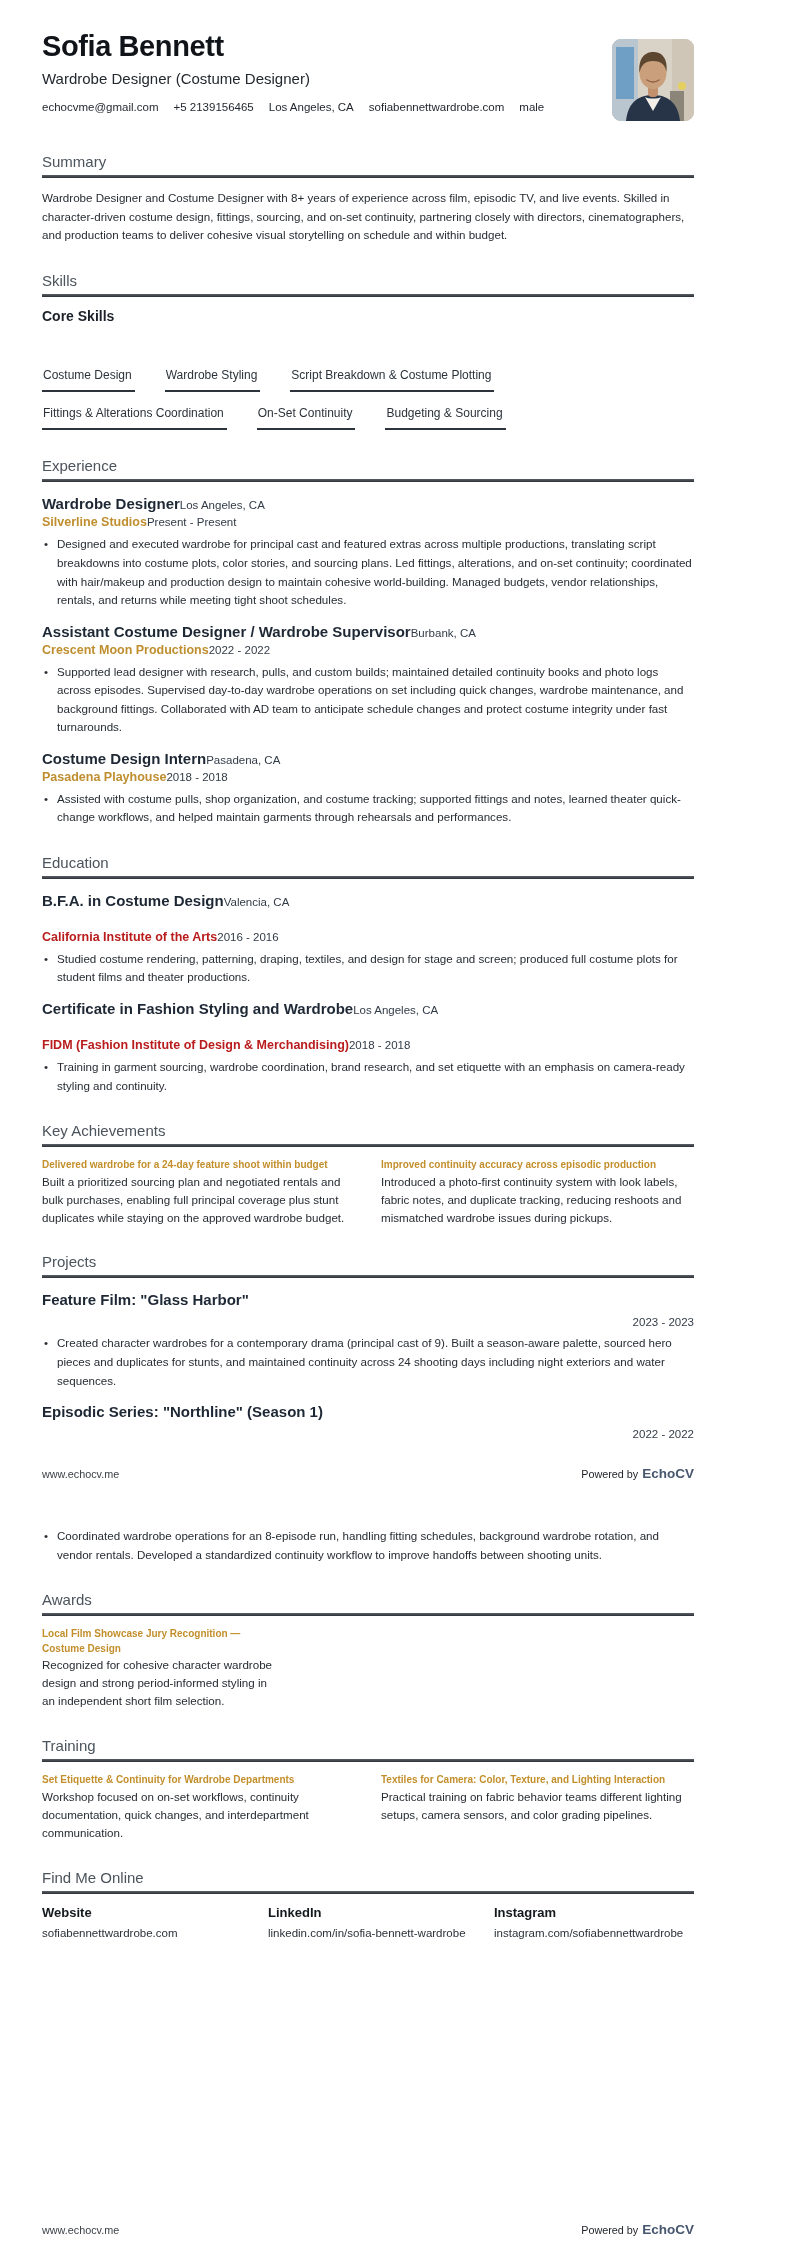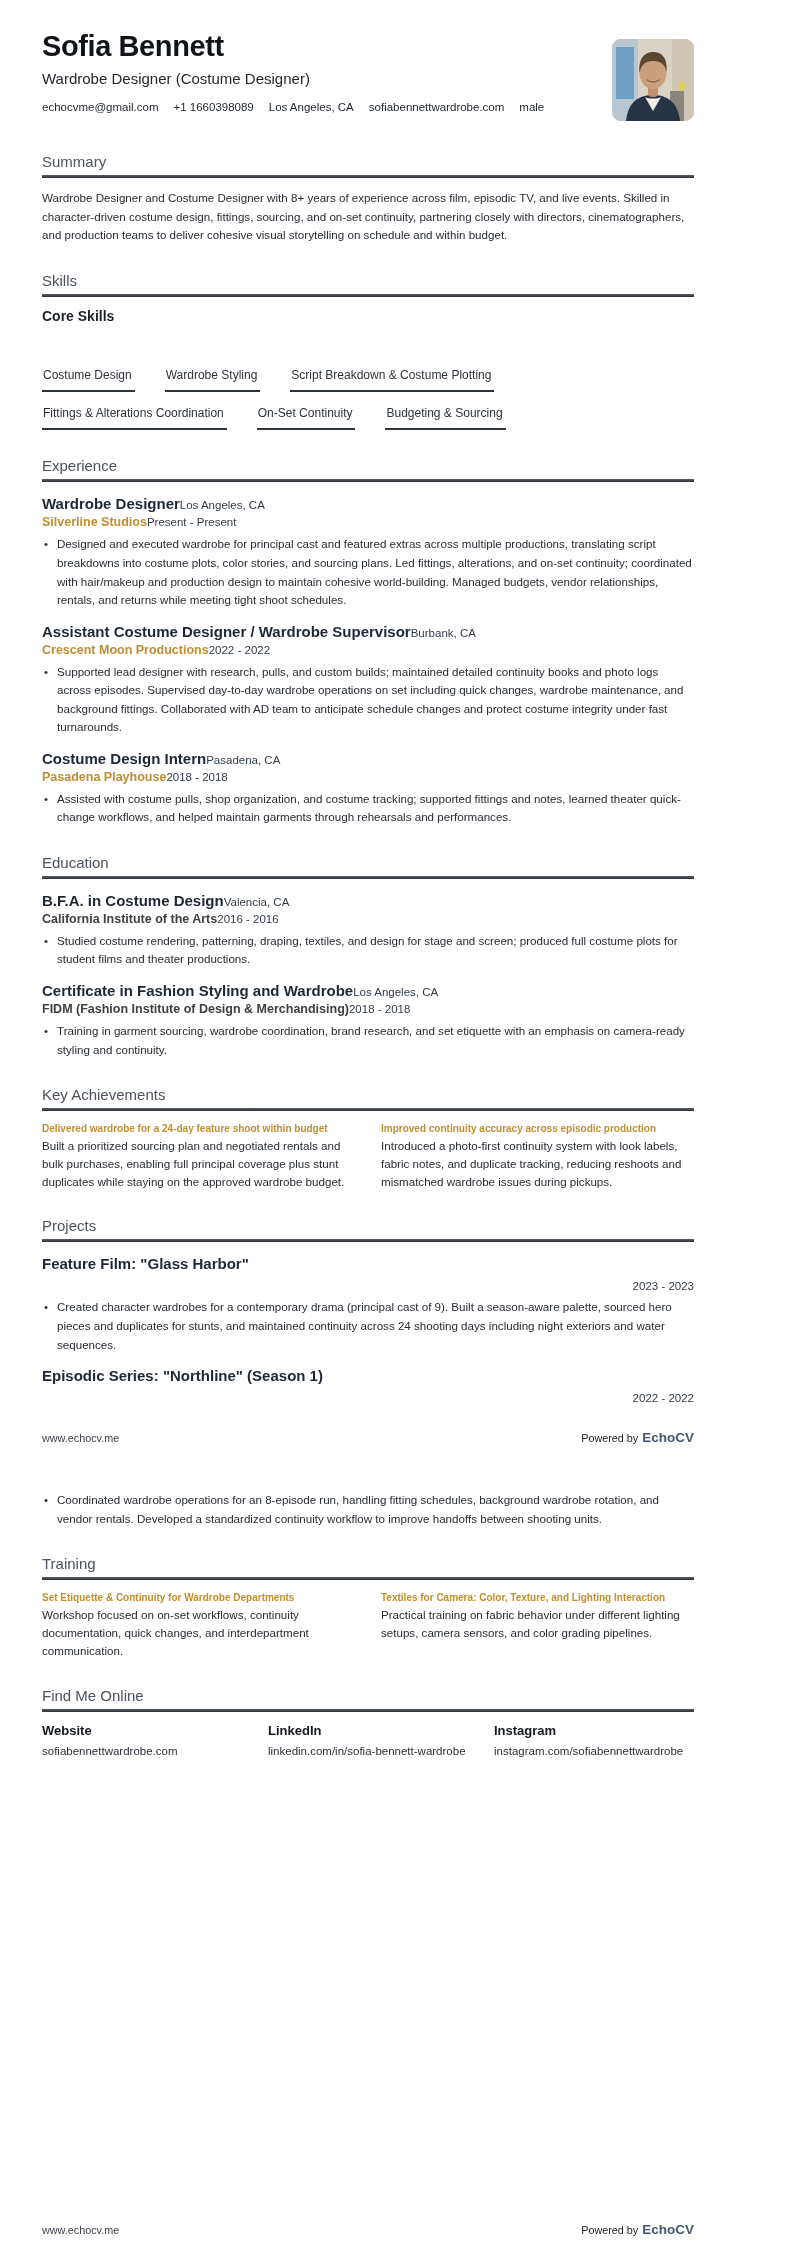--- a/index.html
+++ b/index.html
@@ -56,21 +56,21 @@
     border-bottom: 2px solid #2e343b; line-height: 1.2;
   }
 
   
   .entry { margin-top: 13px; }
   .entry:first-of-type { margin-top: 2px; }
   .entry-row { display: flex; justify-content: flex-start; align-items: baseline; }
   .entry-title { font-size: 15px; font-weight: 700; color: #1e2835; }
   .entry-meta { font-size: 11.5px; color: #323c48; white-space: nowrap; }
   .entry-company { font-size: 12.5px; font-weight: 700; color: #bf8e2e; margin-top: 3px; }
-  .entry-school { font-size: 12.5px; font-weight: 700; color: #404040; margin-top: 3px; }
+  .entry-school { font-size: 12.5px; font-weight: 700; color: #b91c1c; margin-top: 21px; }
   .bullet { position: relative; padding-left: 15px; margin-top: 6px; }
   .bullet::before {
     content: "•"; position: absolute; left: 2px; top: 0;
     color: #272c33; font-size: 11.6px;
   }
 
   
   .two-col { display: grid; grid-template-columns: 1fr 1fr; column-gap: 26px; }
   .three-col { display: grid; grid-template-columns: 1fr 1fr 1fr; column-gap: 26px; }
   .card-title { font-size: 10px; font-weight: 700; color: #c28f2c; line-height: 1.45; }
@@ -102,21 +102,21 @@
 <body>
 
 <div class="page">
   <div class="content">
 
     <div class="header">
       <div class="name">Sofia Bennett</div>
       <div class="headline">Wardrobe Designer (Costume Designer)</div>
       <div class="contact-row">
         <span>echocvme@gmail.com</span>
-        <span>+1 1660398089</span>
+        <span>+5 2139156465</span>
         <span>Los Angeles, CA</span>
         <span>sofiabennettwardrobe.com</span>
         <span>male</span>
       </div>
       <div class="photo">
         <svg width="82" height="82" viewBox="0 0 82 82">
           <rect width="82" height="82" fill="#d9d2c6"></rect>
           <rect x="0" y="0" width="26" height="82" fill="#b9c6cf"></rect>
           <rect x="4" y="8" width="18" height="52" fill="#6f9fc4"></rect>
           <rect x="60" y="0" width="22" height="82" fill="#cfc6b8"></rect>
@@ -263,32 +263,40 @@
       <span class="footer-left">www.echocv.me</span>
       <span class="footer-right">
         <span>Powered by</span><span class="footer-brand">EchoCV</span>
       </span>
     </div>
 
     <div class="page2-gap"></div>
 
     <div class="bullet body-text">Coordinated wardrobe operations for an 8-episode run, handling fitting schedules, background wardrobe rotation, and vendor rentals. Developed a standardized continuity workflow to improve handoffs between shooting units.</div>
 
+    <div class="section">
+      <div class="section-heading">Awards</div>
+      <div class="section-rule"></div>
+      <div class="award-item">
+        <div class="card-title">Local Film Showcase Jury Recognition — Costume Design</div>
+        <div class="card-text">Recognized for cohesive character wardrobe design and strong period-informed styling in an independent short film selection.</div>
+      </div>
+    </div>
 
     <div class="section">
       <div class="section-heading">Training</div>
       <div class="section-rule"></div>
       <div class="two-col">
         <div>
           <div class="card-title">Set Etiquette &amp; Continuity for Wardrobe Departments</div>
           <div class="card-text">Workshop focused on on-set workflows, continuity documentation, quick changes, and interdepartment communication.</div>
         </div>
         <div>
           <div class="card-title">Textiles for Camera: Color, Texture, and Lighting Interaction</div>
-          <div class="card-text">Practical training on fabric behavior under different lighting setups, camera sensors, and color grading pipelines.</div>
+          <div class="card-text">Practical training on fabric behavior teams different lighting setups, camera sensors, and color grading pipelines.</div>
         </div>
       </div>
     </div>
 
     <div class="section">
       <div class="section-heading">Find Me Online</div>
       <div class="section-rule"></div>
       <div class="three-col">
         <div>
           <div class="link-label">Website</div>

